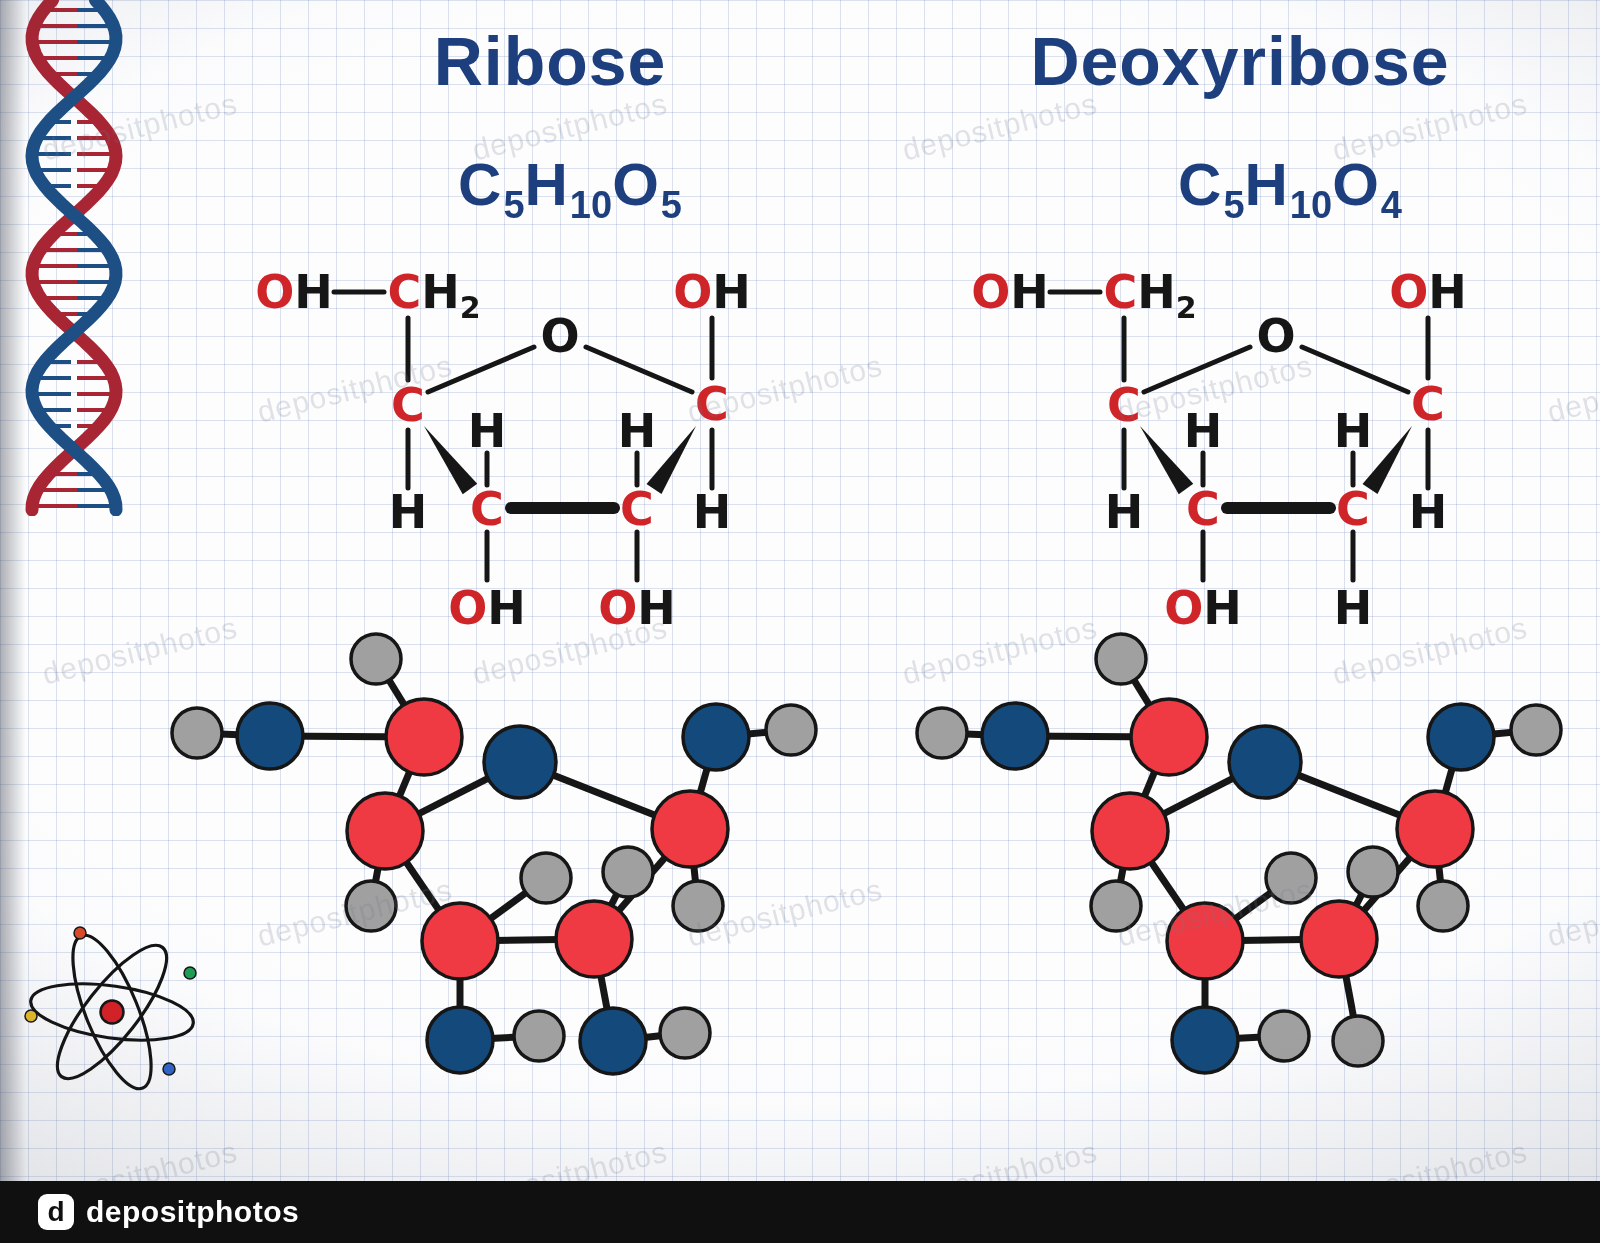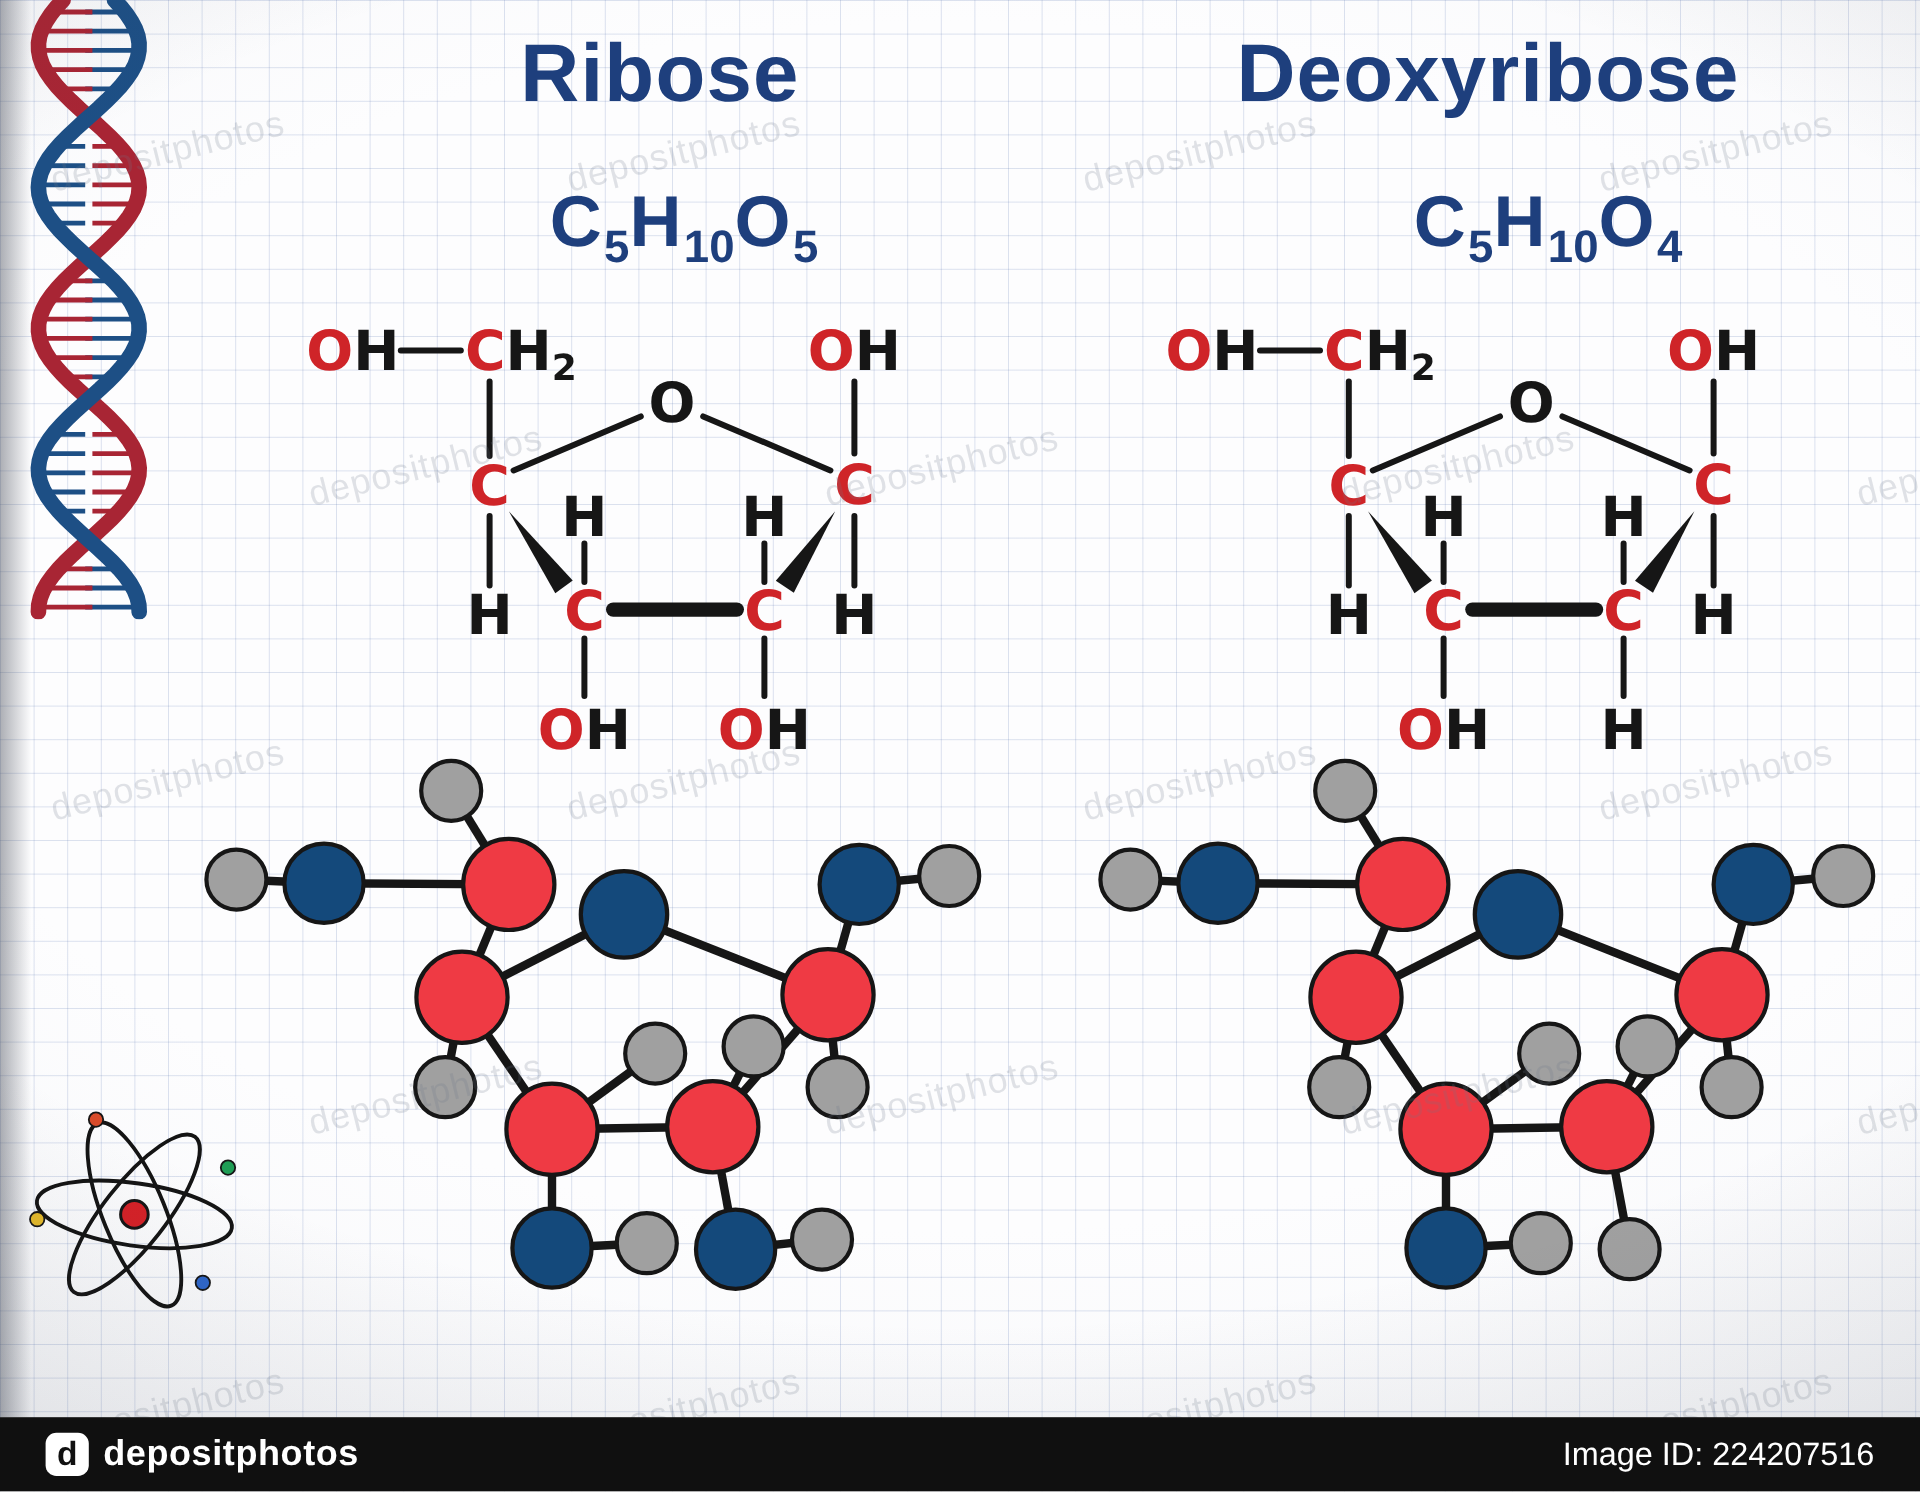--- a/index.html
+++ b/index.html
@@ -299,16 +299,15 @@
       <span class="wm" style="left: 900px; top: 1158px;">depositphotos</span>
       <span class="wm" style="left: 1330px; top: 1158px;">depositphotos</span>
     </div>
 
   <div class="footer">
     <div class="footer-left">
       <span class="logo-mark">d</span>
       <span class="logo-text">depositphotos</span>
     </div>
     <div class="footer-right">
-      <span>Image ID: 224207516</span>
     </div>
   </div>
 </div>
 
 </body></html>

